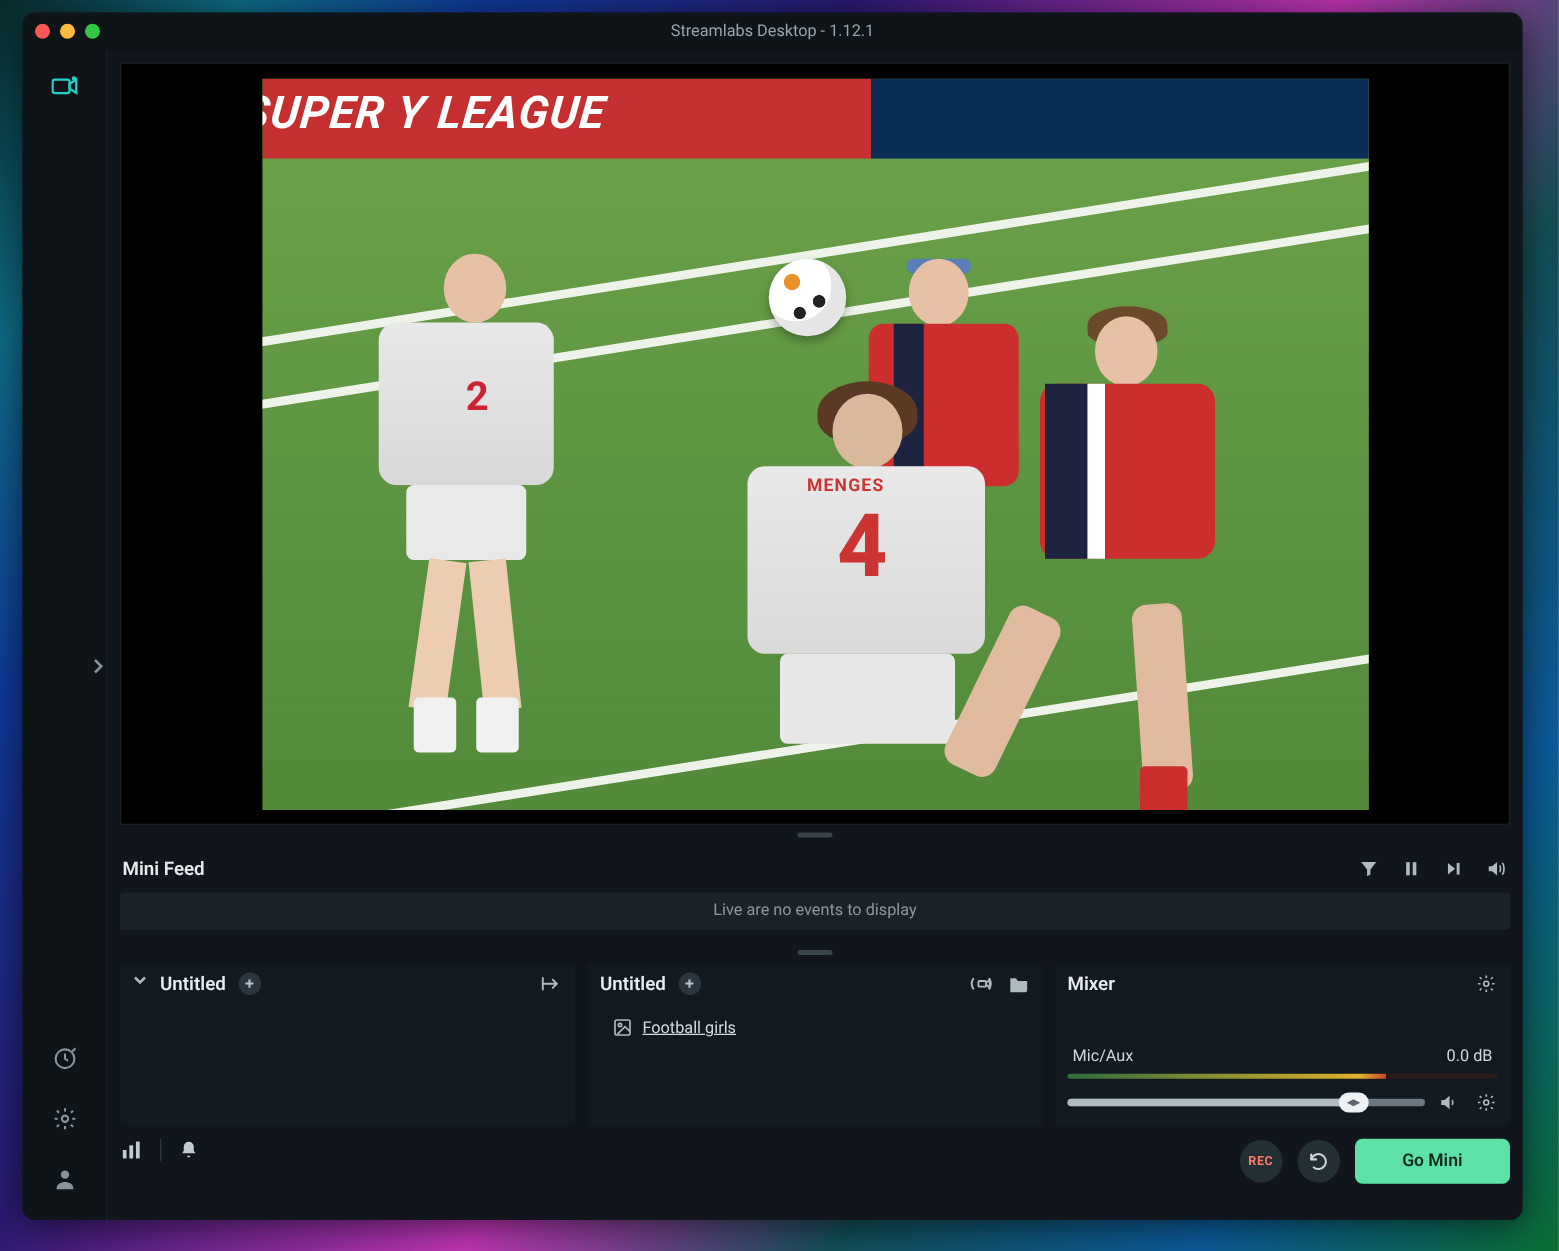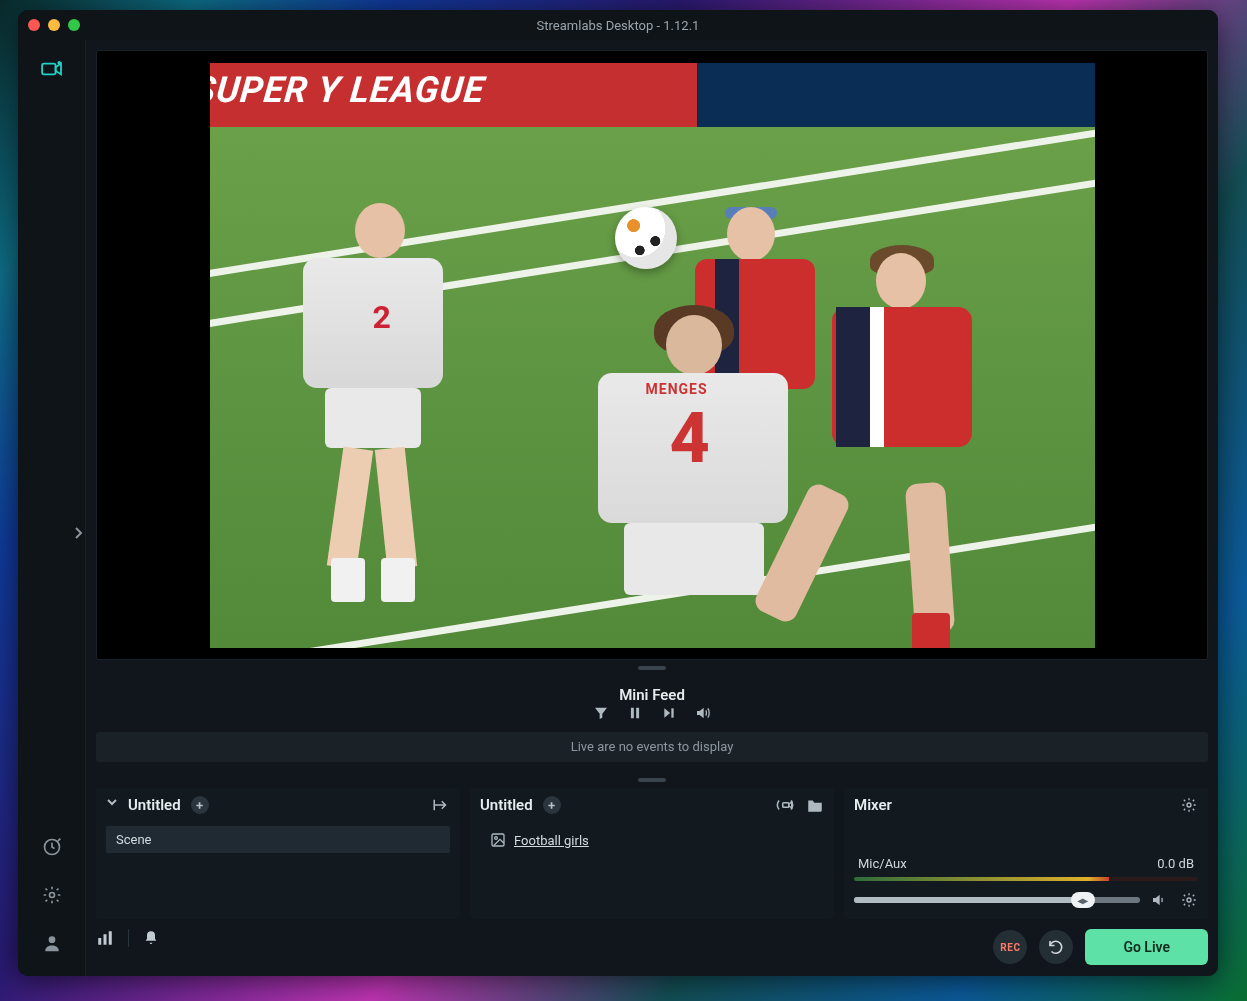--- a/index.html
+++ b/index.html
@@ -109,21 +109,21 @@
   .p5 { right:0; top:220px; width:200px; height:360px; overflow:hidden;}
   .p5 .torso{ position:absolute; left:20px; top:30px; width:200px; height:150px; background:linear-gradient(#e9e9e9,#dadada); border-radius:14px; }
   .p5 .num{position:absolute;left:70px;top:60px;color:#c33;font-weight:800;font-size:76px;}
   .p5 .name{position:absolute;left:26px;top:44px;color:#c33;font-weight:700;font-size:14px;letter-spacing:1px;}
   .p5 .shorts{ position:absolute; left:46px; top:180px; width:160px; height:80px; background:#e8e8e8; border-radius:6px; }
 
   .grab-h { width:28px; height:4px; background:#3a444c; border-radius:3px; margin:6px auto; }
 
   
   .minifeed { margin:0 10px; padding:10px 0; }
-  .mf-head { display:flex; align-items:center; justify-content:space-between; padding:0 2px;flex-direction:column; }
+  .mf-head { display:flex; align-items:center; justify-content:space-between; padding:0 2px; }
   .mf-title { color:#e6ebee; font-weight:600; font-size:15px; }
   .mf-icons { display:flex; gap:16px; color:#aeb9c0; }
   .mf-icons .ib { width:18px; height:18px; display:inline-flex; align-items:center; justify-content:center; }
   .mf-msg { margin-top:10px; background:#1a2228; color:#8d979f; text-align:center; font-size:13px; height:30px; line-height:30px; border-radius:3px;}
 
   
   .panels { display:flex; gap:10px; margin:0 10px; }
   .panel { background:#121a20; border-radius:3px; flex:1; display:flex; flex-direction:column; }
   .panel.scenes { flex:1; }
   .panel.sources { flex:1; }
@@ -308,25 +308,20 @@
                 </svg>
             </span>
             <span>Untitled</span>
             <span class="add">+</span>
             <div class="right">
               <span class="ib">
                 <svg width="18" height="16" viewBox="0 0 24 20" fill="none" stroke="currentColor" stroke-width="2">
                     <path d="M3 3v14M3 10h14m-4-5l5 5-5 5"></path>
                   </svg>
               </span>
-            </div>
-          </div>
-          <div class="p-body">
-            <div class="listitem">
-              <span>Scene</span>
             </div>
           </div>
         </div>
 
         <div class="panel sources">
           <div class="p-head">
             <span>Untitled</span>
             <span class="add">+</span>
             <div class="right">
               <span class="ib">
@@ -420,20 +415,20 @@
           <div class="circle-btn rec">
             <span>REC</span>
           </div>
           <div class="circle-btn">
             <svg width="18" height="18" viewBox="0 0 24 24" fill="none" stroke="currentColor" stroke-width="2.2">
                 <path d="M4 10a8 8 0 1 1 2 8"></path>
                 <path d="M4 4v6h6"></path>
               </svg>
           </div>
           <div class="golive">
-            <span>Go Live</span>
+            <span>Go Mini</span>
           </div>
         </div>
       </div>
 
     </div>
   </div>
 </div>
 
 </body></html>

